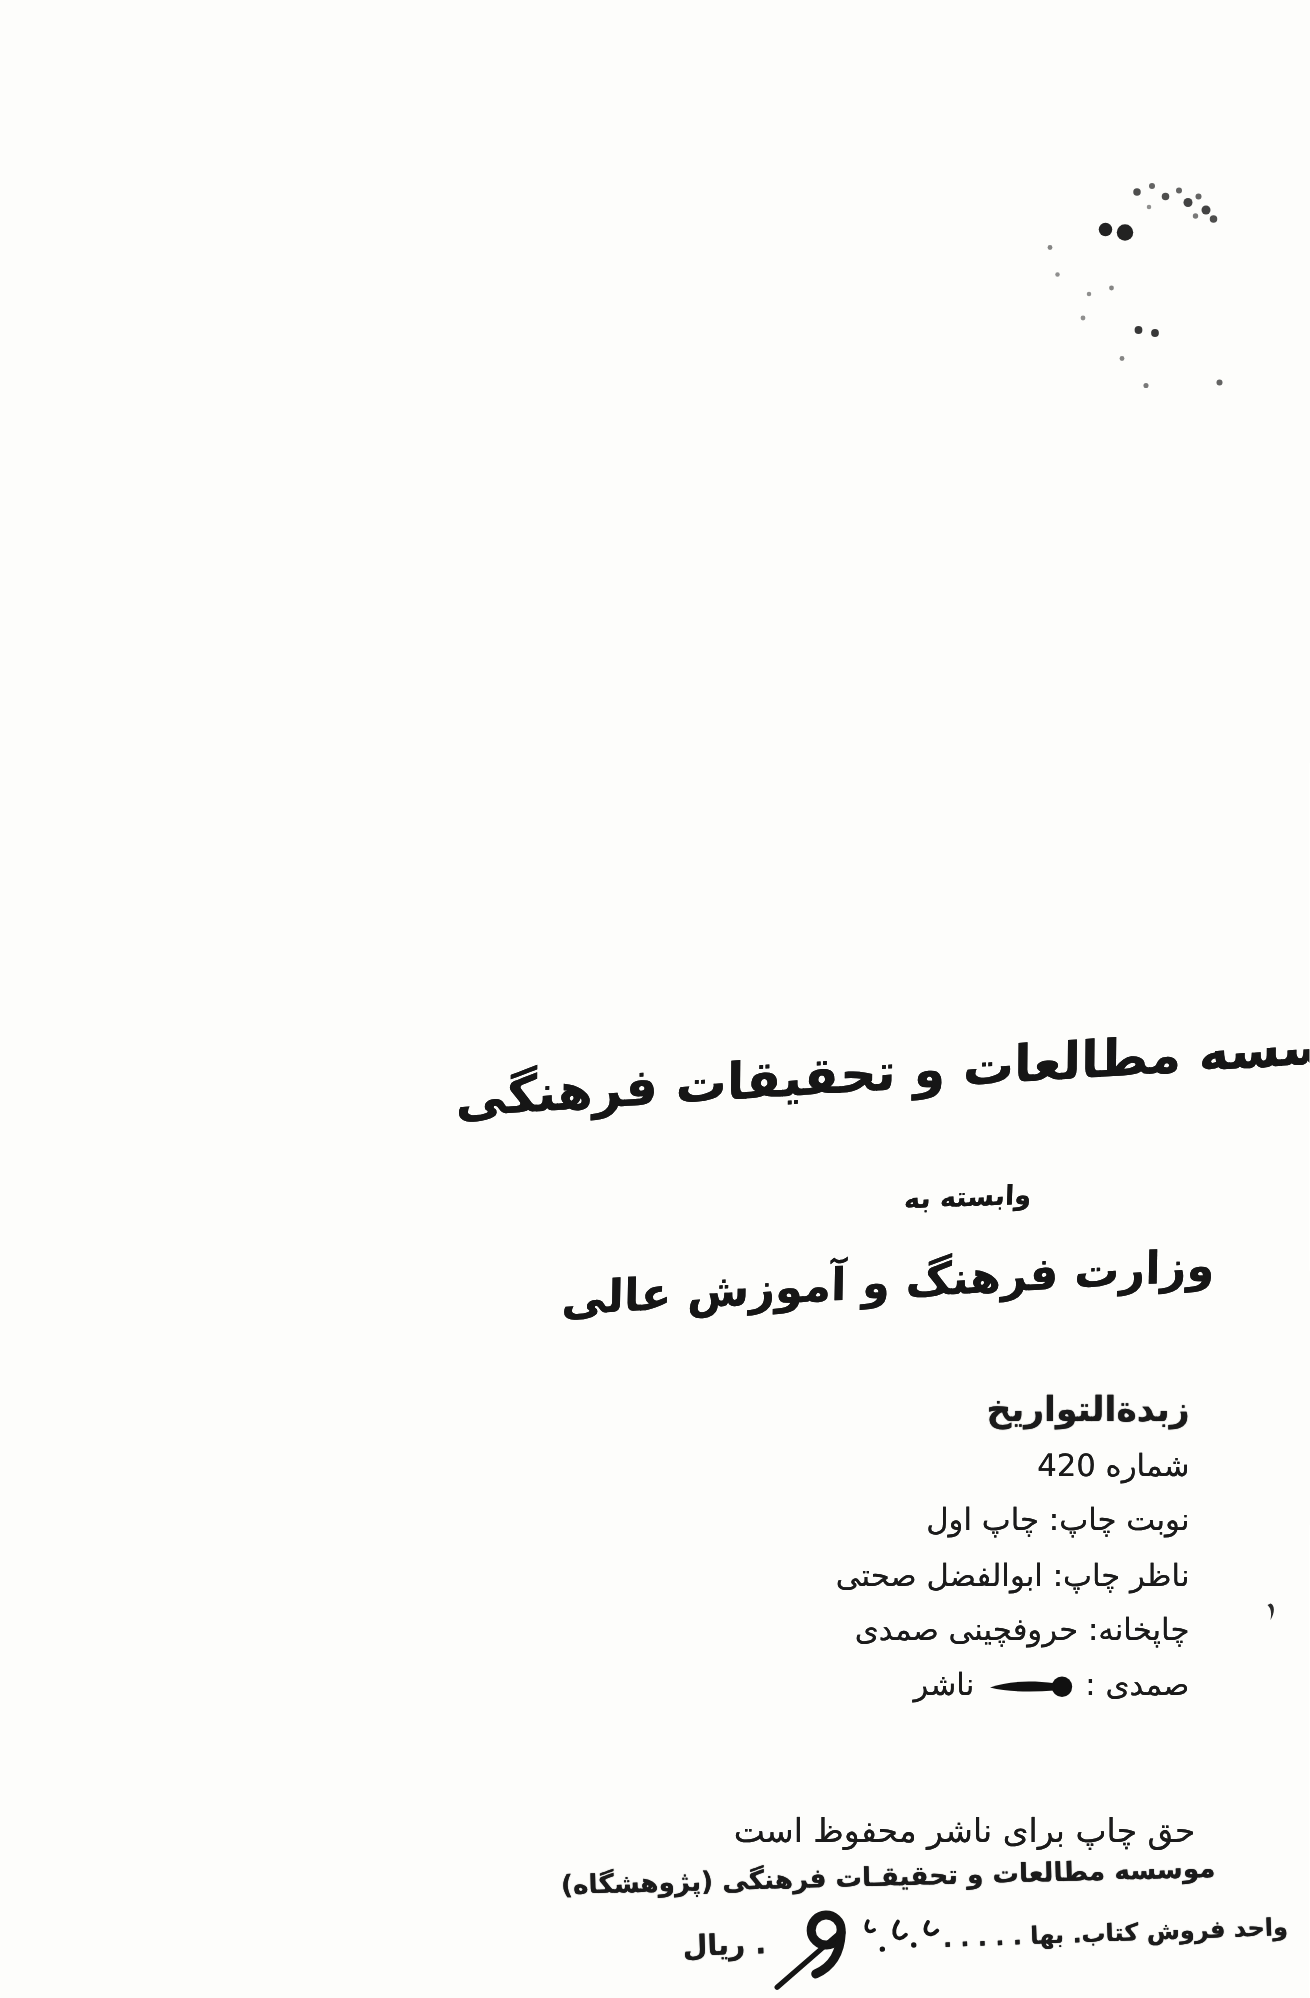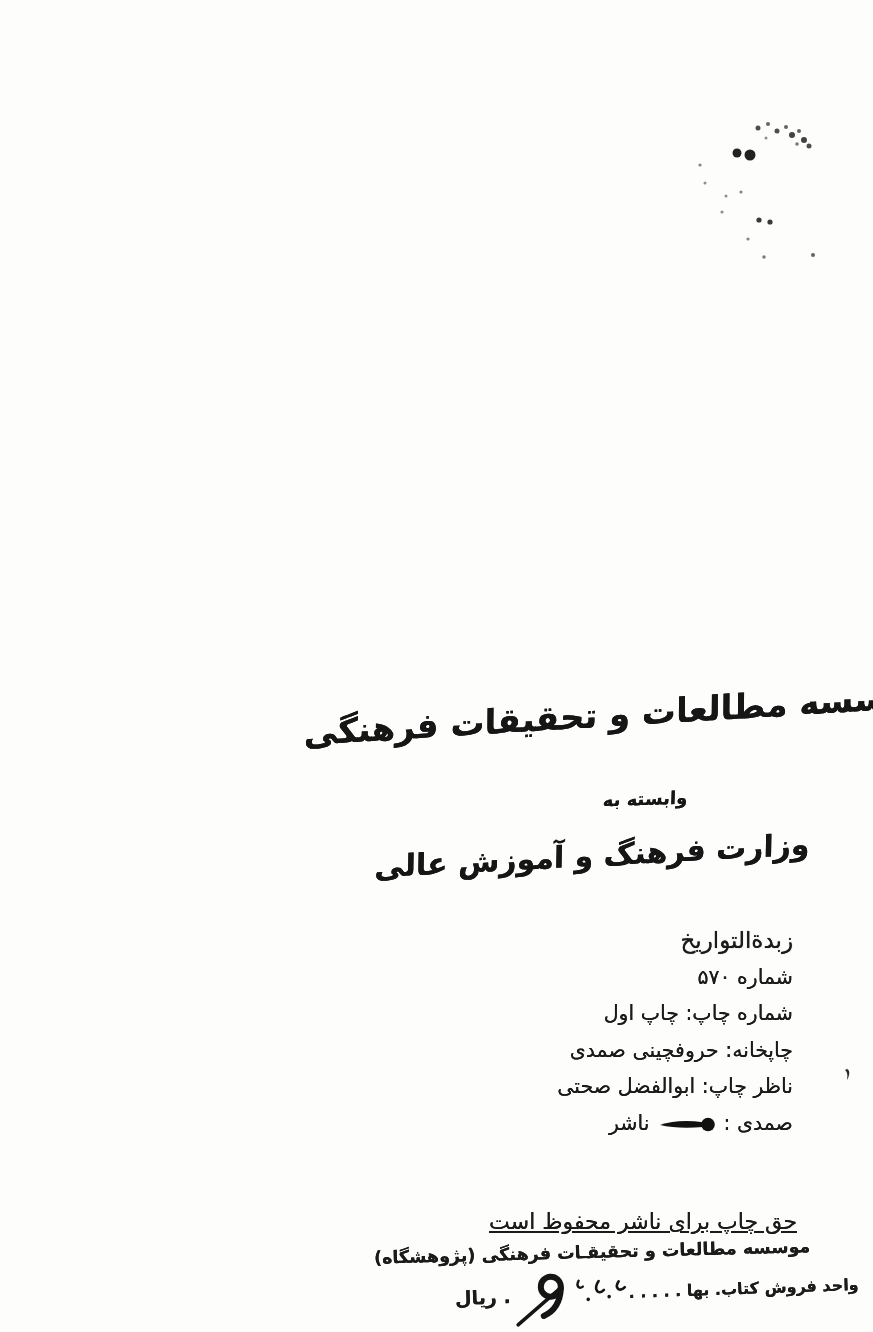--- a/index.html
+++ b/index.html
@@ -42,37 +42,36 @@
     direction:rtl; text-align:right;
     display:flex; flex-direction:column;
   }
   .colophon .row {
     height:36.5px; line-height:36.5px;
     font-size:20.5px;
     text-shadow:0 0 0.3px #1b1b1b;
     white-space:nowrap;
   }
   .colophon .row.title {
-    font-size:23px; font-weight:normal;
+    font-size:23px; font-weight:bold;
     text-shadow:0 0 0.7px #111;
   }
   .colophon .row.price {
     display:flex; align-items:center; gap:7px;
     justify-content:flex-start;
   }
   .blob { display:inline-block; margin-top:4px; }
   
   .copyright {
     position:absolute;
     top:1209px; right:76px;
     direction:rtl;
     font-size:22px;
     text-shadow:0 0 0.3px #1b1b1b;
     white-space:nowrap;
-    text-decoration:underline;
   }
   
   .stamp1 {
     position:absolute;
     top:1242px; right:63px;
     direction:rtl;
     font-size:17.5px; font-weight:bold;
     letter-spacing:0.2px;
     transform:rotate(-1.5deg);
     text-shadow:0 0 0.6px #141414;
@@ -125,24 +124,24 @@
       <circle cx="133" cy="147" r="2" opacity="0.7"></circle>
     </g>
   </svg>
 
   <div class="calli inst">مؤسسه مطالعات و تحقیقات فرهنگی</div>
   <div class="calli aff">وابسته به</div>
   <div class="calli min">وزارت فرهنگ و آموزش عالی</div>
 
   <div class="colophon">
     <div class="row title">زبدةالتواریخ</div>
-    <div class="row">شماره ۵۷۰</div>
-    <div class="row">شماره چاپ: چاپ اول</div>
+    <div class="row">شماره 420</div>
+    <div class="row">نوبت چاپ: چاپ اول</div>
+    <div class="row">ناظر چاپ: ابوالفضل صحتی</div>
     <div class="row">چاپخانه: حروفچینی صمدی</div>
-    <div class="row">ناظر چاپ: ابوالفضل صحتی</div>
     <div class="row price">
       <span>صمدی :</span>
       <svg class="blob" width="60" height="15" viewBox="0 0 60 15">
         <ellipse cx="51" cy="7.5" rx="6.8" ry="6.8" fill="#111"></ellipse>
         <path d="M3,8 C15,3.5 31,3.2 46,5.2 L46,10 C31,11.2 15,11 3,8 Z" fill="#111"></path>
       </svg>
       <span>ناشر</span>
     </div>
   </div>
 

